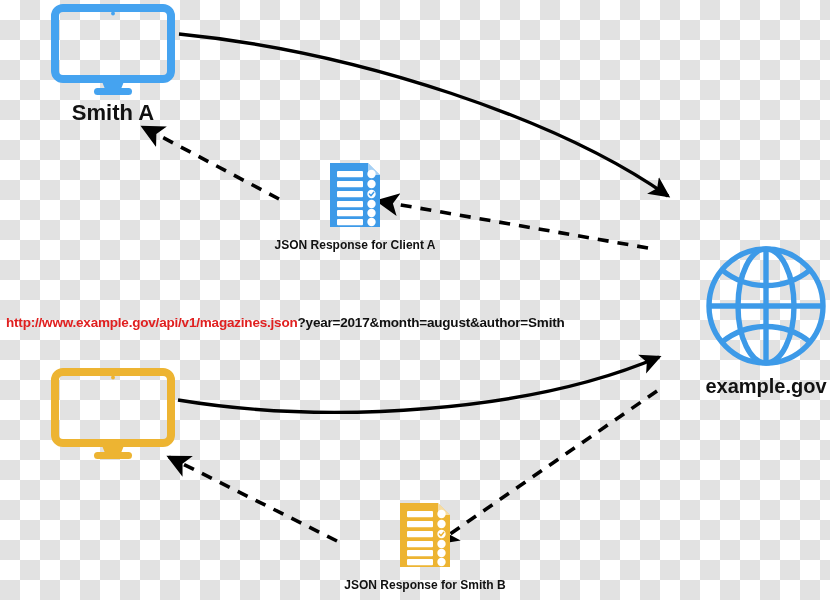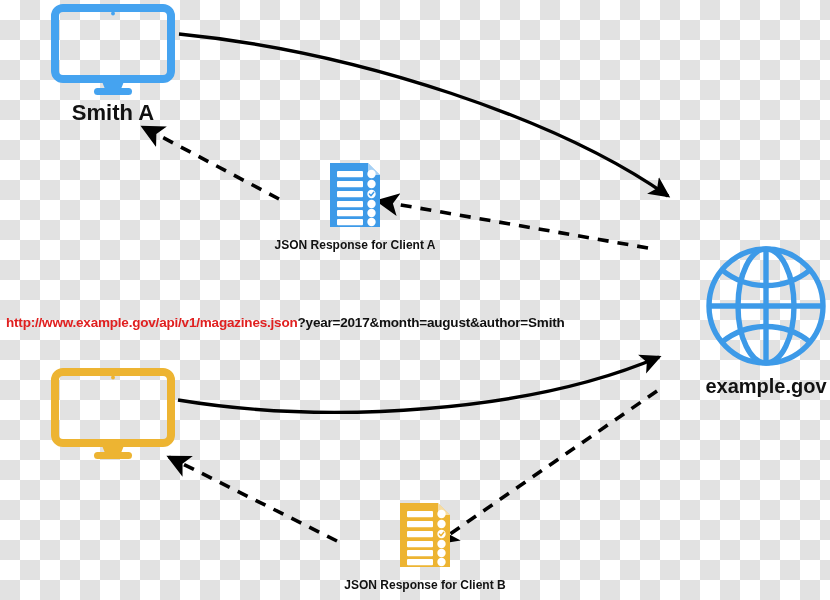--- a/index.html
+++ b/index.html
@@ -177,21 +177,21 @@
         <rect x="9" y="59" width="26" height="6.2" rx="1"></rect>
         <circle cx="43.5" cy="14" r="4.2"></circle>
         <circle cx="43.5" cy="24" r="4.2"></circle>
         <circle cx="43.5" cy="34" r="4.2"></circle>
         <circle cx="43.5" cy="44" r="4.2"></circle>
         <circle cx="43.5" cy="53" r="4.2"></circle>
         <circle cx="43.5" cy="62" r="4.2"></circle>
       </g>
       <path d="M41.4,34 L43,35.8 L45.8,32.3" fill="none" stroke="#edb432" stroke-width="1.4" stroke-linecap="round" stroke-linejoin="round"></path>
     </svg>
-    <div class="node-label">JSON Response for Client B</div>
+    <div class="node-label">JSON Response for Smith B</div>
   </div>
 
   <div class="node" id="server">
     <svg class="globe-svg" width="124" height="124" viewBox="0 0 124 124" xmlns="http://www.w3.org/2000/svg">
       <g fill="none" stroke="#3d9ae8" stroke-width="5.4">
         <circle cx="62" cy="62" r="57"></circle>
         <line x1="62" y1="5" x2="62" y2="119"></line>
         <line x1="5" y1="62" x2="119" y2="62"></line>
         <ellipse cx="62" cy="62" rx="28" ry="57"></ellipse>
         <path d="M 18,26 A 70 70 0 0 0 106,26"></path>

